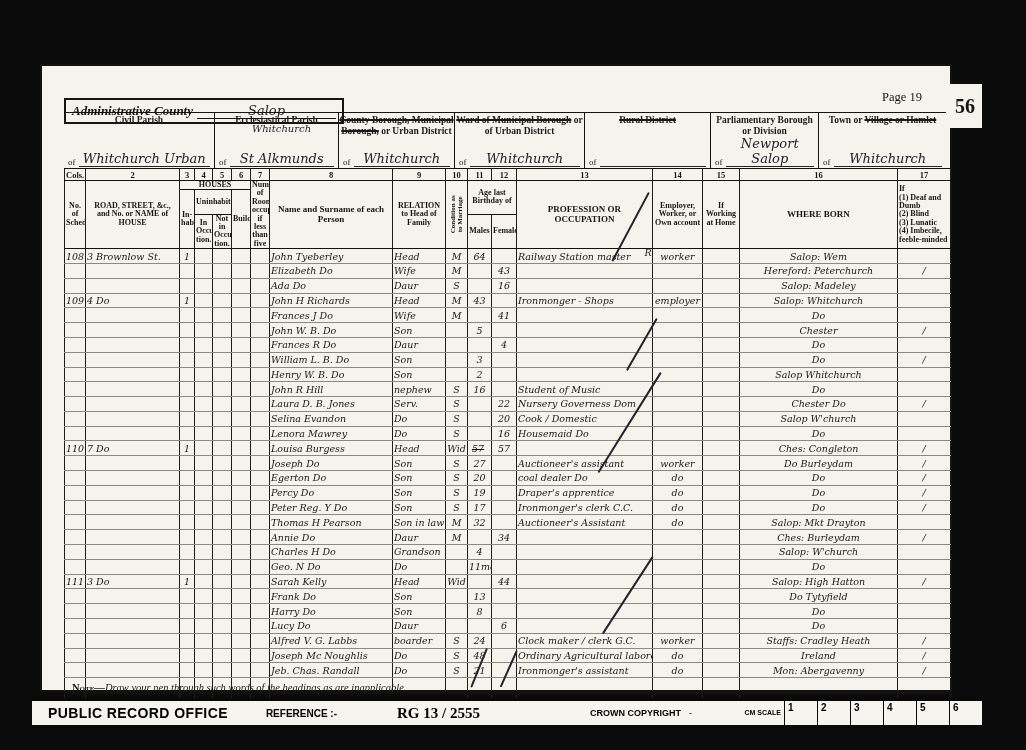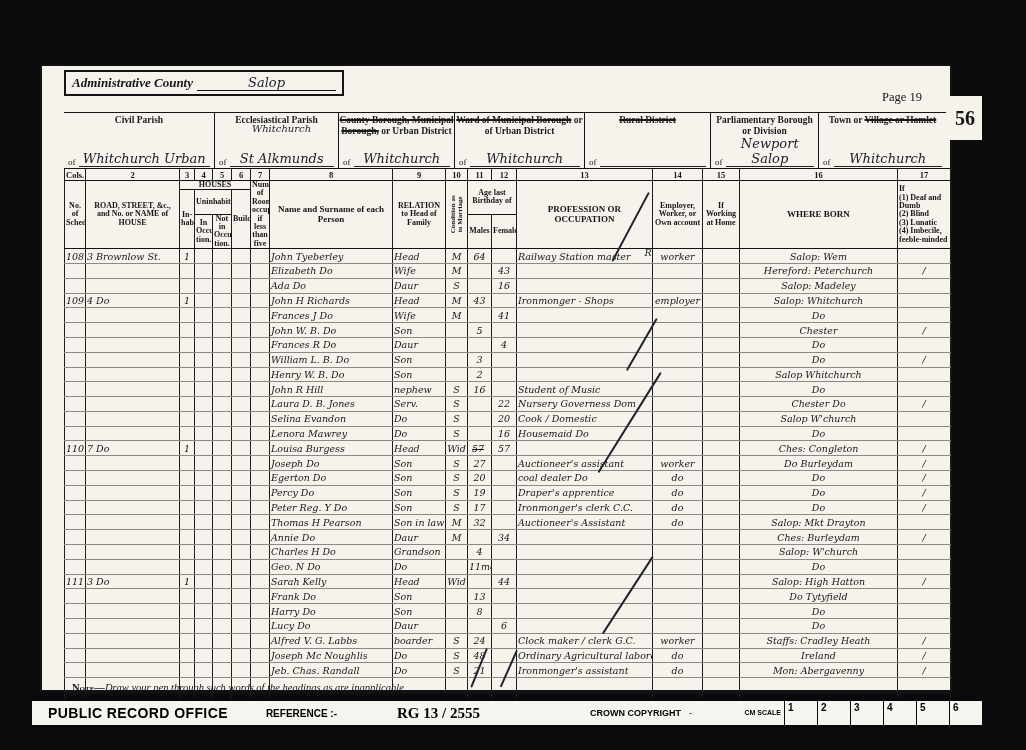--- a/index.html
+++ b/index.html
@@ -6,21 +6,21 @@
   body{
     width:1026px;height:750px;background:#0b0b0b;position:relative;
     font-family:"Liberation Serif", serif; overflow:hidden;
   }
   .page{
     position:absolute;left:40px;top:64px;width:912px;height:628px;
     background:#f5f3ec;border:2px solid #111;box-sizing:border-box;
   }
   
   .admin-box{
-    position:absolute;left:22px;top:4px;width:280px;height:26px;
+    position:absolute;left:22px;top:32px;width:280px;height:26px;
     border:2px solid #151515;display:flex;align-items:center;padding:0 6px;box-sizing:border-box;
   }
   .admin-label{font-weight:bold;font-style:italic;font-size:13px;color:#141414;}
   .admin-line{flex:1;border-bottom:1.5px solid #141414;margin-left:4px;text-align:center;}
   .situate{
     position:absolute;left:320px;top:24px;width:400px;
     font-weight:bold;font-size:12.5px;color:#141414;letter-spacing:.3px;
   }
   .page-label{position:absolute;right:28px;top:24px;font-size:12.5px;color:#141414;}
   
@@ -60,21 +60,21 @@
   td.u{border-bottom:1px solid #333;}
   .occ-note{position:relative;top:-4px;font-size:8.5px;margin-left:14px;}
   .struck-num{text-decoration:line-through;margin-right:3px;}
   tr.totals td{height:34px;border-top:2px solid #111;border-bottom:2px solid #111;}
   .tot-label{font-size:7px;line-height:7.5px;font-weight:bold;white-space:normal;}
   .tot-mf{font-weight:bold;font-size:10px;text-align:right;padding-right:4px;}
   .note-line{position:absolute;left:30px;top:616px;font-style:italic;font-size:10.5px;color:#161616;}
   .note-line b{font-style:normal;font-variant:small-caps;text-align:center;}
   
   .folio{
-    position:absolute;left:948px;top:96px;width:34px;height:44px;background:#f5f3ec;
+    position:absolute;left:948px;top:84px;width:34px;height:44px;background:#f5f3ec;
     display:flex;align-items:center;justify-content:center;font-size:20px;font-weight:bold;color:#141414;
   }
   
   .pro-bar{
     position:absolute;left:32px;top:698px;width:950px;height:30px;background:#f6f4ee;
     border-top:3px solid #090909;border-bottom:3px solid #090909;
     display:flex;align-items:center;box-sizing:border-box;
     font-family:"Liberation Sans", sans-serif;
   }
   .pro-bar .t1{font-size:14px;font-weight:bold;letter-spacing:.4px;margin-left:16px;}

